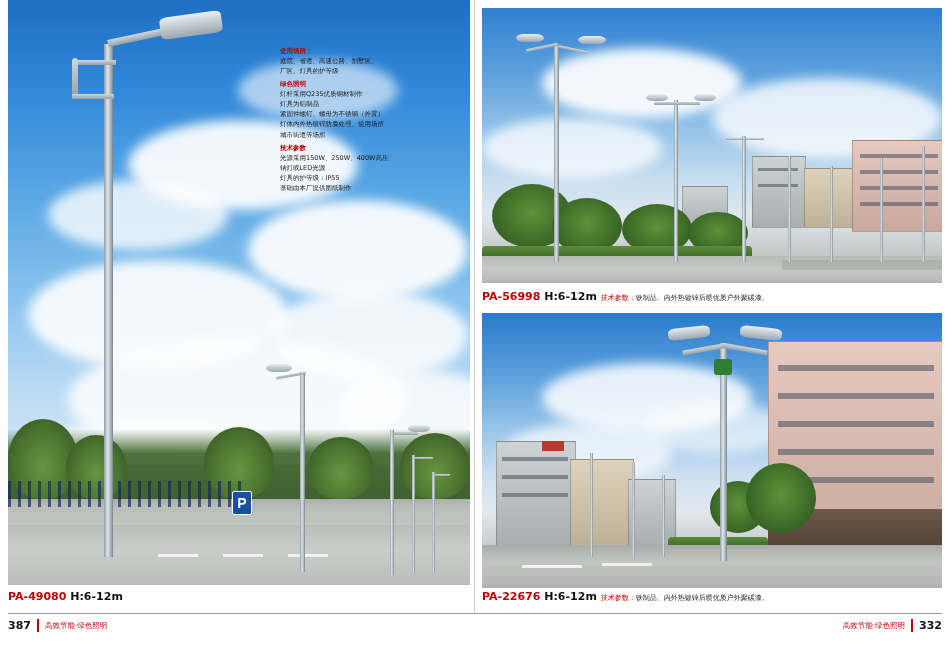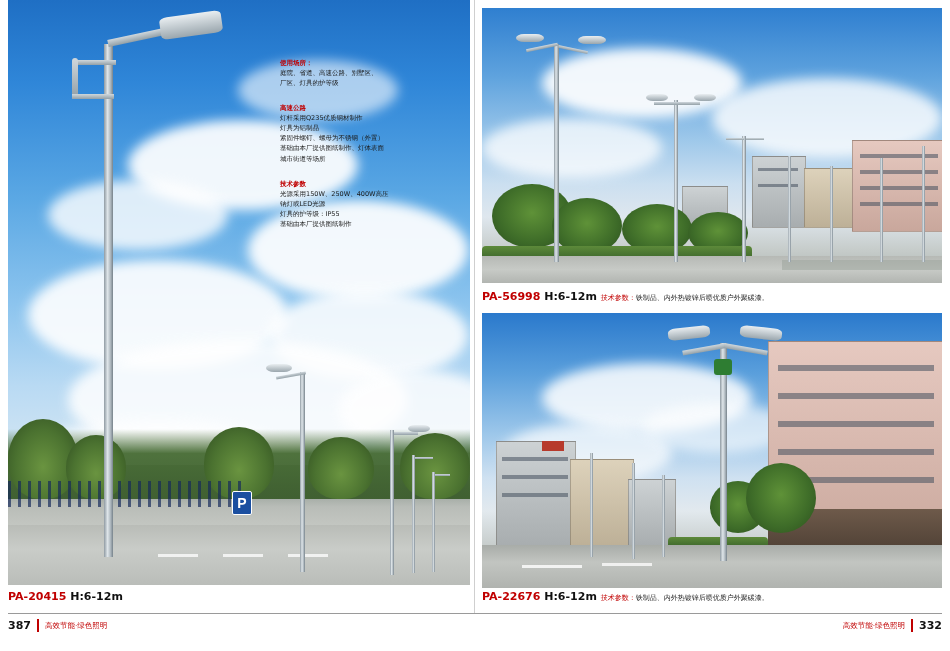--- a/index.html
+++ b/index.html
@@ -121,21 +121,21 @@
   .spec-text {
     position: absolute;
     left: 272px;
     top: 46px;
     width: 180px;
     font-size: 6.5px;
     line-height: 1.55;
     color: #1a1a1a;
     font-family: "DejaVu Sans", sans-serif;
   }
-  .spec-text .hd { color: #c00000; font-weight: bold; margin-top: 12px; }
+  .spec-text .hd { color: #c00000; font-weight: bold; }
   .spec-text p { margin: 0; }
   .spec-text .gap { height: 3px; }
 
   .caption {
     position: absolute;
     font-family: "DejaVu Sans", sans-serif;
     font-size: 11px;
     font-weight: bold;
     color: #111;
     white-space: nowrap;
@@ -300,37 +300,37 @@
       <div class="arm" style="left:407px; top:457px; width:18px; height:2px;"></div>
 
       <div class="pole" style="left:424px; top:472px; width:3px; height:100px;"></div>
       <div class="arm" style="left:427px; top:474px; width:15px; height:2px;"></div>
 
       <div class="spec-text">
         <p class="hd">使用场所：</p>
         <p>庭院、省道、高速公路、别墅区、</p>
         <p>厂区、灯具的护等级</p>
         <div class="gap"></div>
-        <p class="hd">高速公路</p>
+        <p class="hd">绿色照明</p>
         <p>灯杆采用Q235优质钢材制作</p>
         <p>灯具为铝制品</p>
         <p>紧固件螺钉、螺母为不锈钢（外置）</p>
-        <p>基础由本厂提供图纸制作、灯体表面</p>
+        <p>灯体内外热镀锌防腐处理、使用场所</p>
         <p>城市街道等场所</p>
         <div class="gap"></div>
         <p class="hd">技术参数</p>
         <p>光源采用150W、250W、400W高压</p>
         <p>钠灯或LED光源</p>
         <p>灯具的护等级：IP55</p>
         <p>基础由本厂提供图纸制作</p>
       </div>
     </div>
 
     <div class="caption" style="left:0px; top:590px;">
-      <span class="code">PA-20415</span>
+      <span class="code">PA-49080</span>
       <span>H:6-12m</span>
     </div>
   </div>
 
   <div class="spine"></div>
 
   <div class="right-col">
 
     <div class="photo-top">
       <div class="cloud" style="left:60px; top:40px; width:200px; height:70px;"></div>

